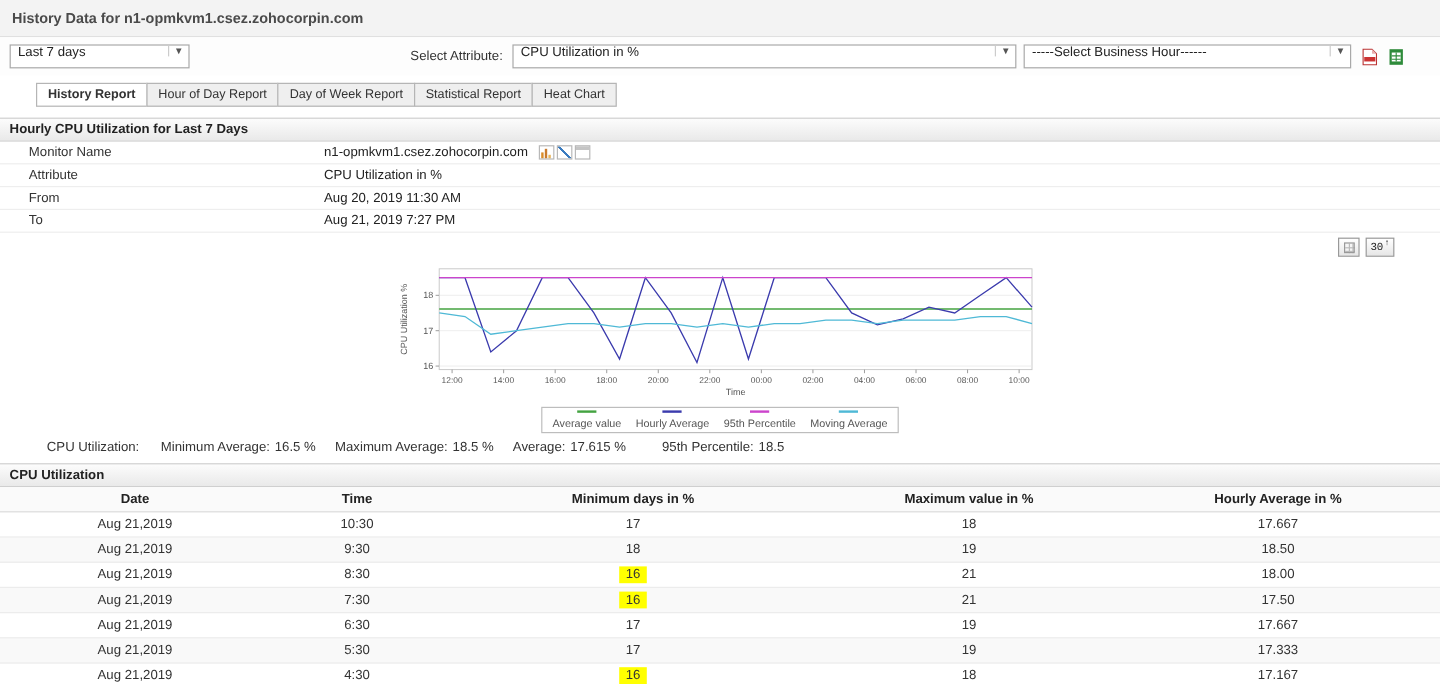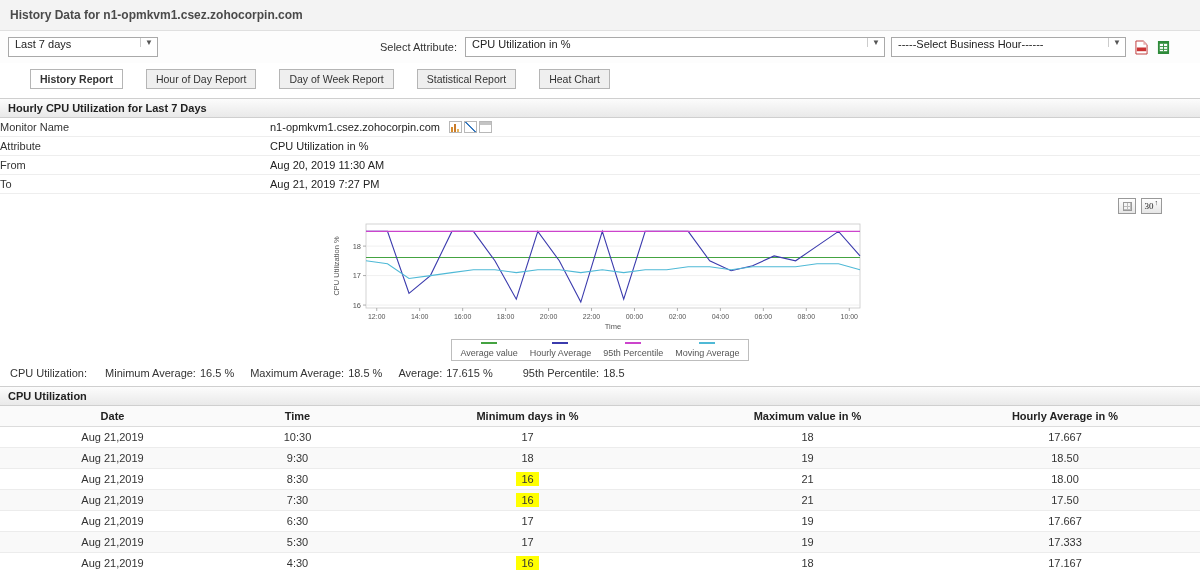--- a/index.html
+++ b/index.html
@@ -41,28 +41,27 @@
   }
   .select .arrow {
     font-size: 8px;
     color: #555;
     margin-left: 6px;
     border-left: 1px solid #ccc;
     padding-left: 4px;
   }
   .select.period { width: 150px; }
   .select.attr { width: 420px; }
-  .select.bh { width: 235px; }
+  .select.bh { width: 273px; }
   .attr-label { color: #333; margin-right: 2px; }
   .export-icon { display: inline-flex; cursor: pointer; margin-left: 3px; }
   
   .tabbar {
     display: flex;
     padding: 6px 0 0 30px;
-    gap: 24px;
   }
   .tab {
     border: 1px solid #b5b5b5;
     background: #efefef;
     padding: 3px 9px;
     font-size: 10.5px;
     color: #333;
     cursor: pointer;
     margin-right: -1px;
     white-space: nowrap;
@@ -80,21 +79,21 @@
     font-weight: bold;
     font-size: 11px;
     color: #222;
     padding: 3px 8px;
   }
   
   .info-row {
     display: flex;
     border-bottom: 1px solid #eeeeee;
   }
-  .info-label { width: 270px; padding: 3px 0; color: #333; }
+  .info-label { width: 270px; padding: 3px 24px; color: #333; }
   .info-value { padding: 3px 0; display: flex; align-items: center; gap: 3px; color: #222; }
   .mini-icons { display: inline-flex; gap: 2px; margin-left: 6px; }
   .mini-icon {
     width: 13px; height: 12px;
     display: inline-block;
     border: 1px solid #b8b8b8;
     background: #fff;
     cursor: pointer;
   }
   .bar-chart-icon {
@@ -124,21 +123,21 @@
     min-width: 18px;
     border: 1px solid #999;
     background: linear-gradient(#fff, #e6e6e6);
     font-size: 9px;
     color: #222;
     padding: 0 3px;
     cursor: pointer;
     display: inline-flex;
     align-items: center;
     justify-content: flex-end;
-    font-family: Liberation Serif, serif;
+    font-family: Liberation Mono, monospace;
   }
   .grid-glyph {
     width: 9px; height: 9px;
     border: 1px solid #999;
     background:
       linear-gradient(#bbb, #bbb) 0 3px/9px 1px no-repeat,
       linear-gradient(#bbb, #bbb) 0 6px/9px 1px no-repeat,
       linear-gradient(#bbb, #bbb) 3px 0/1px 9px no-repeat,
       linear-gradient(#bbb, #bbb) 6px 0/1px 9px no-repeat,
       #f5f5f5;
@@ -157,20 +156,21 @@
   }
   .legend-item { display: inline-flex; align-items: center; gap: 4px; flex-direction: column; }
   .legend-line { width: 16px; height: 2px; display: inline-block; }
   
   .stats-row {
     padding: 6px 10px 5px 10px;
     font-size: 11px;
     color: #333;
     display: flex;
     align-items: flex-start;
+    margin-left: 29px;
   }
   .stat-prefix { margin-right: 18px; }
   .stat-item { margin-right: 16px; white-space: nowrap; }
   .stat-item .stat-val { margin-left: 4px; }
   .stat-item.gap-left { margin-left: 14px; }
   
   table.cpu-table { width: 100%; border-collapse: collapse; table-layout: fixed; }
   table.cpu-table th {
     font-size: 11px;
     font-weight: bold;

